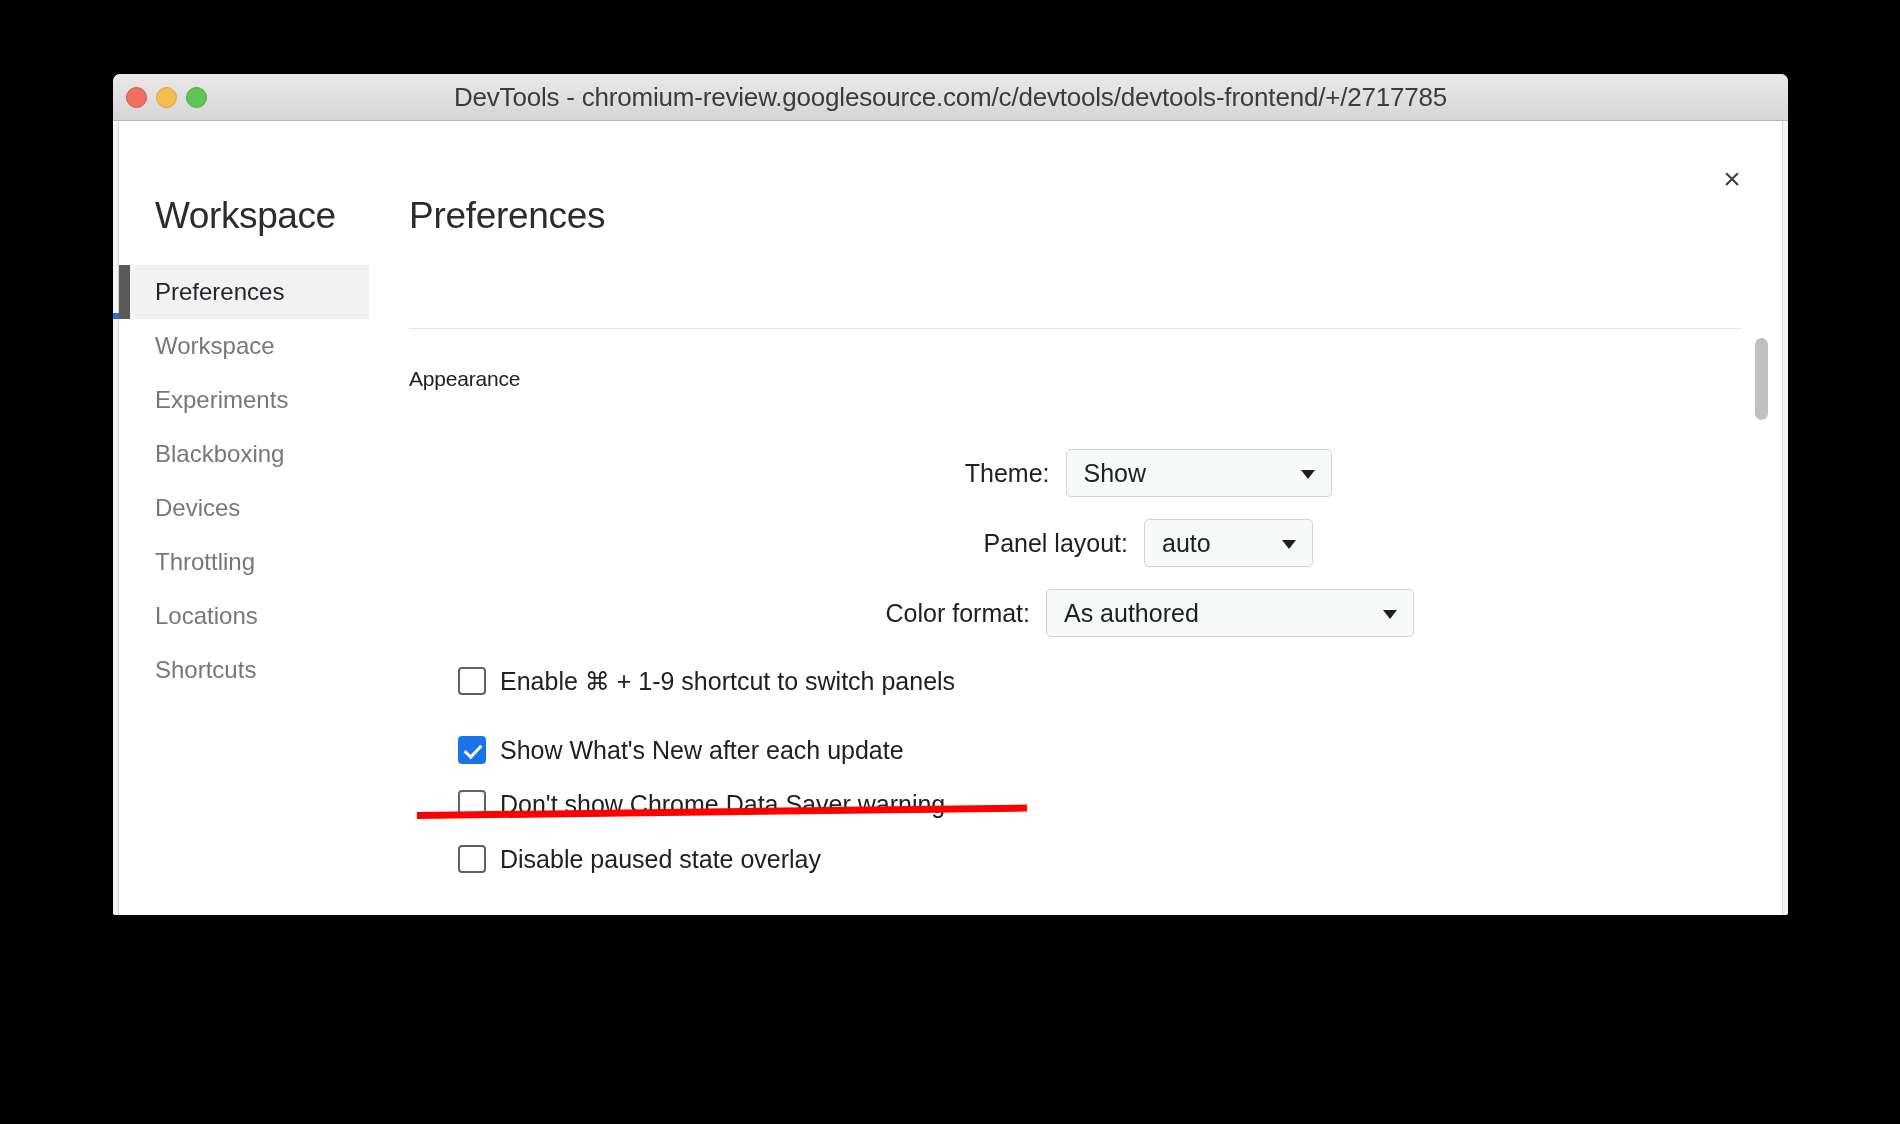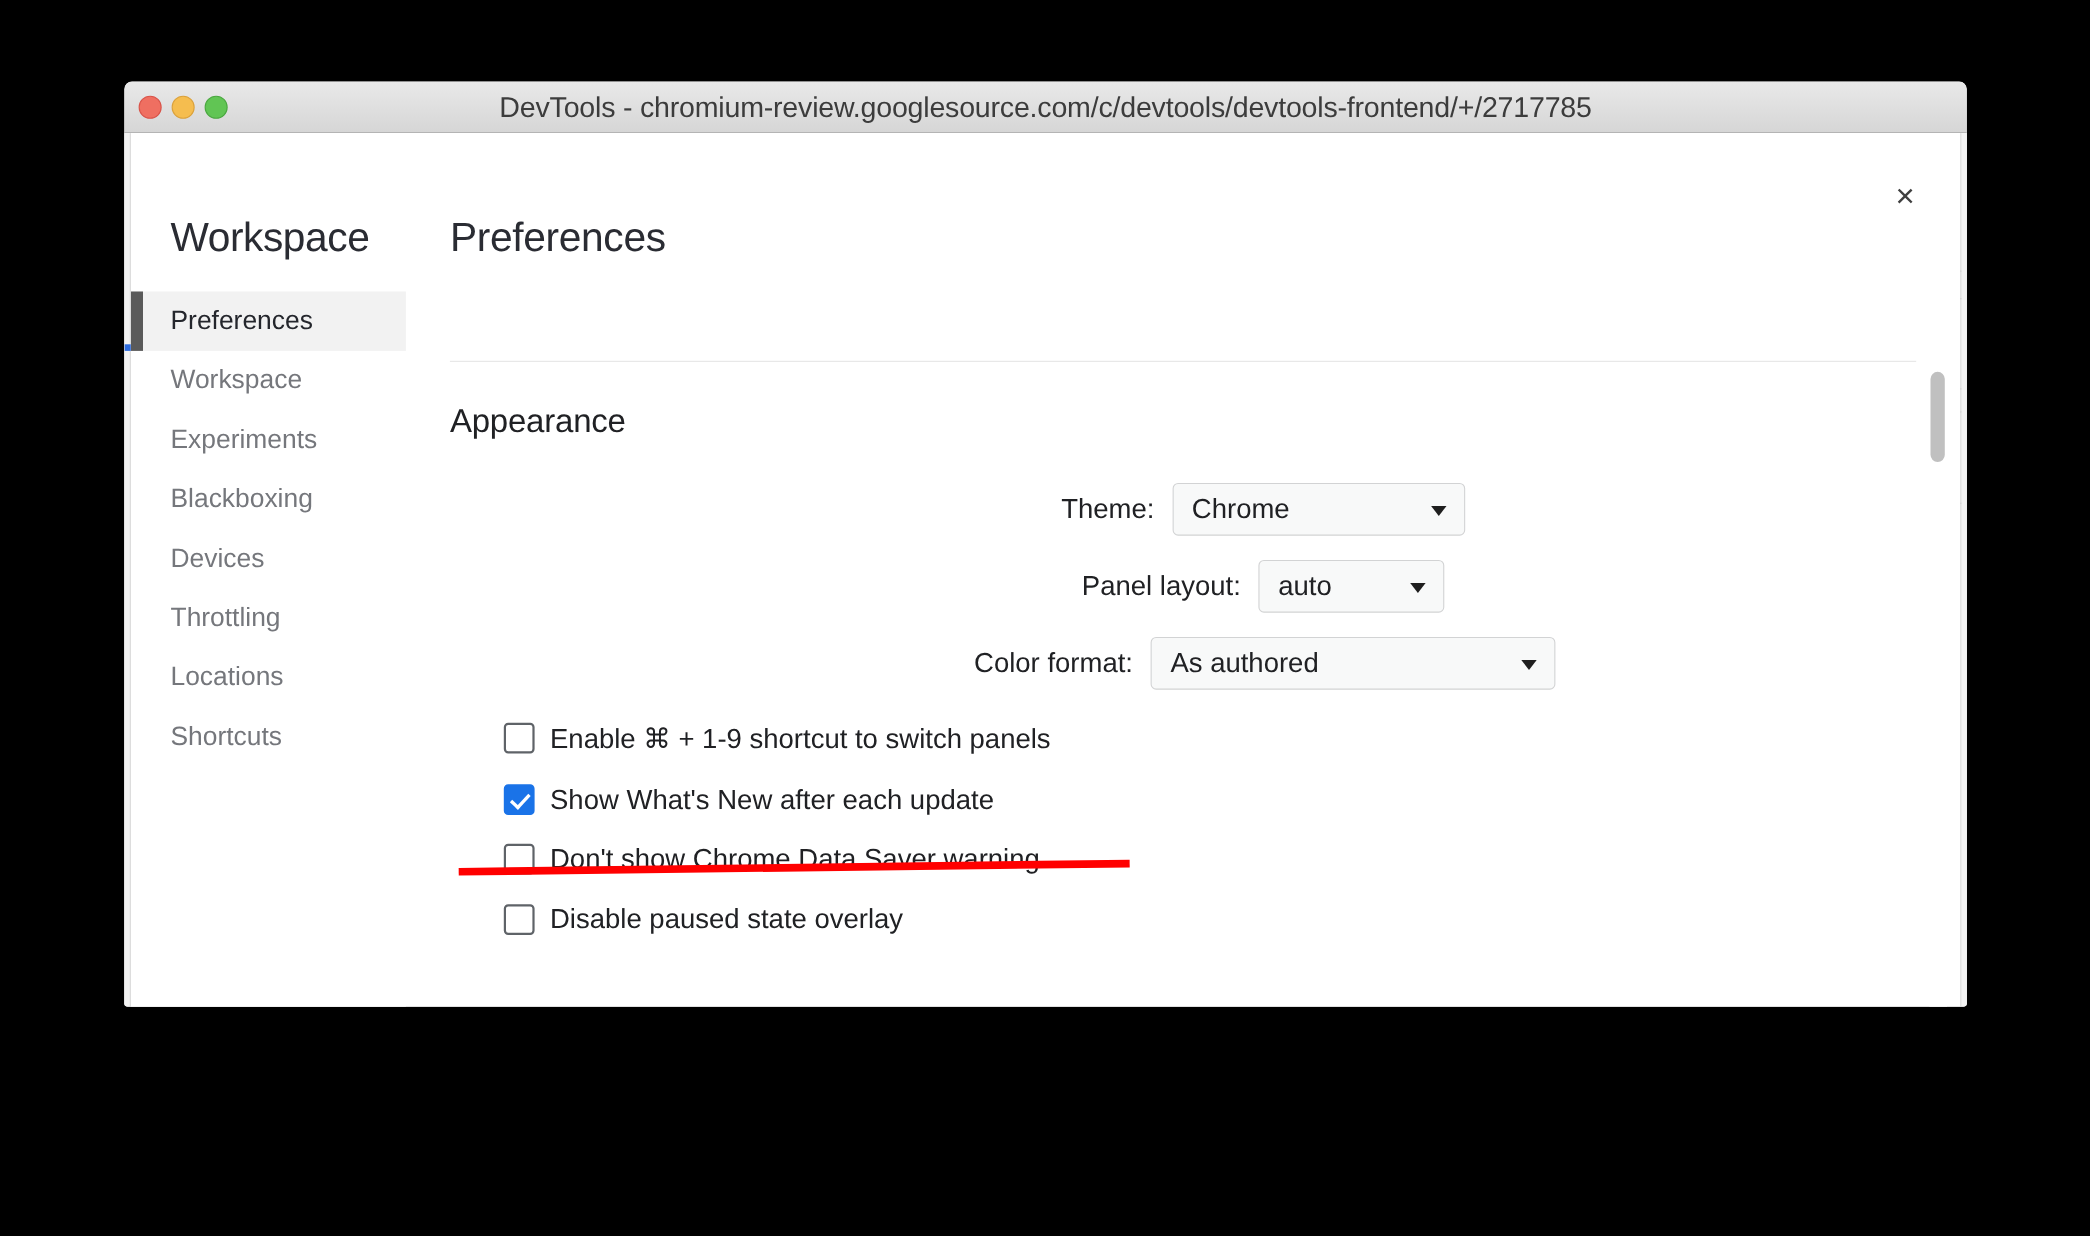--- a/index.html
+++ b/index.html
@@ -216,22 +216,22 @@
     left: 0;
     top: 208px;
     right: 0;
     bottom: 0;
     overflow: hidden;
   }
   #settings-body {
     padding: 38px 0 0 40px;
   }
   #appearance-title {
-    margin: 0 0 38px 0;
-    font-size: 30px;
+    margin: 0 0 58px 0;
+    font-size: 21px;
     font-weight: 400;
     color: #202124;
     letter-spacing: -0.2px;
   }
 
   
   .field-row {
     display: flex;
     align-items: center;
     margin-bottom: 22px;
@@ -423,21 +423,21 @@
         <div id="panel-divider"></div>
 
         <div id="settings-scroll">
           <div id="settings-body">
 
             <h3 id="appearance-title">Appearance</h3>
 
             <div class="field-row">
               <div class="field-label" style="width:150px">Theme:</div>
               <div class="select-box" id="theme-select">
-                <span>Chrome</span>
+                <span>Show</span>
                 <span class="caret"></span>
               </div>
             </div>
 
             <div class="field-row">
               <div class="field-label" style="width:210px">Panel layout:</div>
               <div class="select-box" id="panel-layout-select">
                 <span>auto</span>
                 <span class="caret"></span>
               </div>
@@ -449,21 +449,21 @@
                 <span>As authored</span>
                 <span class="caret"></span>
               </div>
             </div>
 
             <div class="checkbox-row" style="margin-top:30px">
               <span class="cb"></span>
               <span class="cb-label">Enable ⌘ + 1-9 shortcut to switch panels</span>
             </div>
 
-            <div class="checkbox-row" style="margin-top:26px">
+            <div class="checkbox-row" style="margin-top:40px">
               <span class="cb checked"></span>
               <span class="cb-label">Show What's New after each update</span>
             </div>
 
             <div class="checkbox-row" style="margin-top:25px">
               <span class="cb"></span>
               <span class="cb-label">Don't show Chrome Data Saver warning</span>
               <span id="strike-annotation"></span>
             </div>
 

